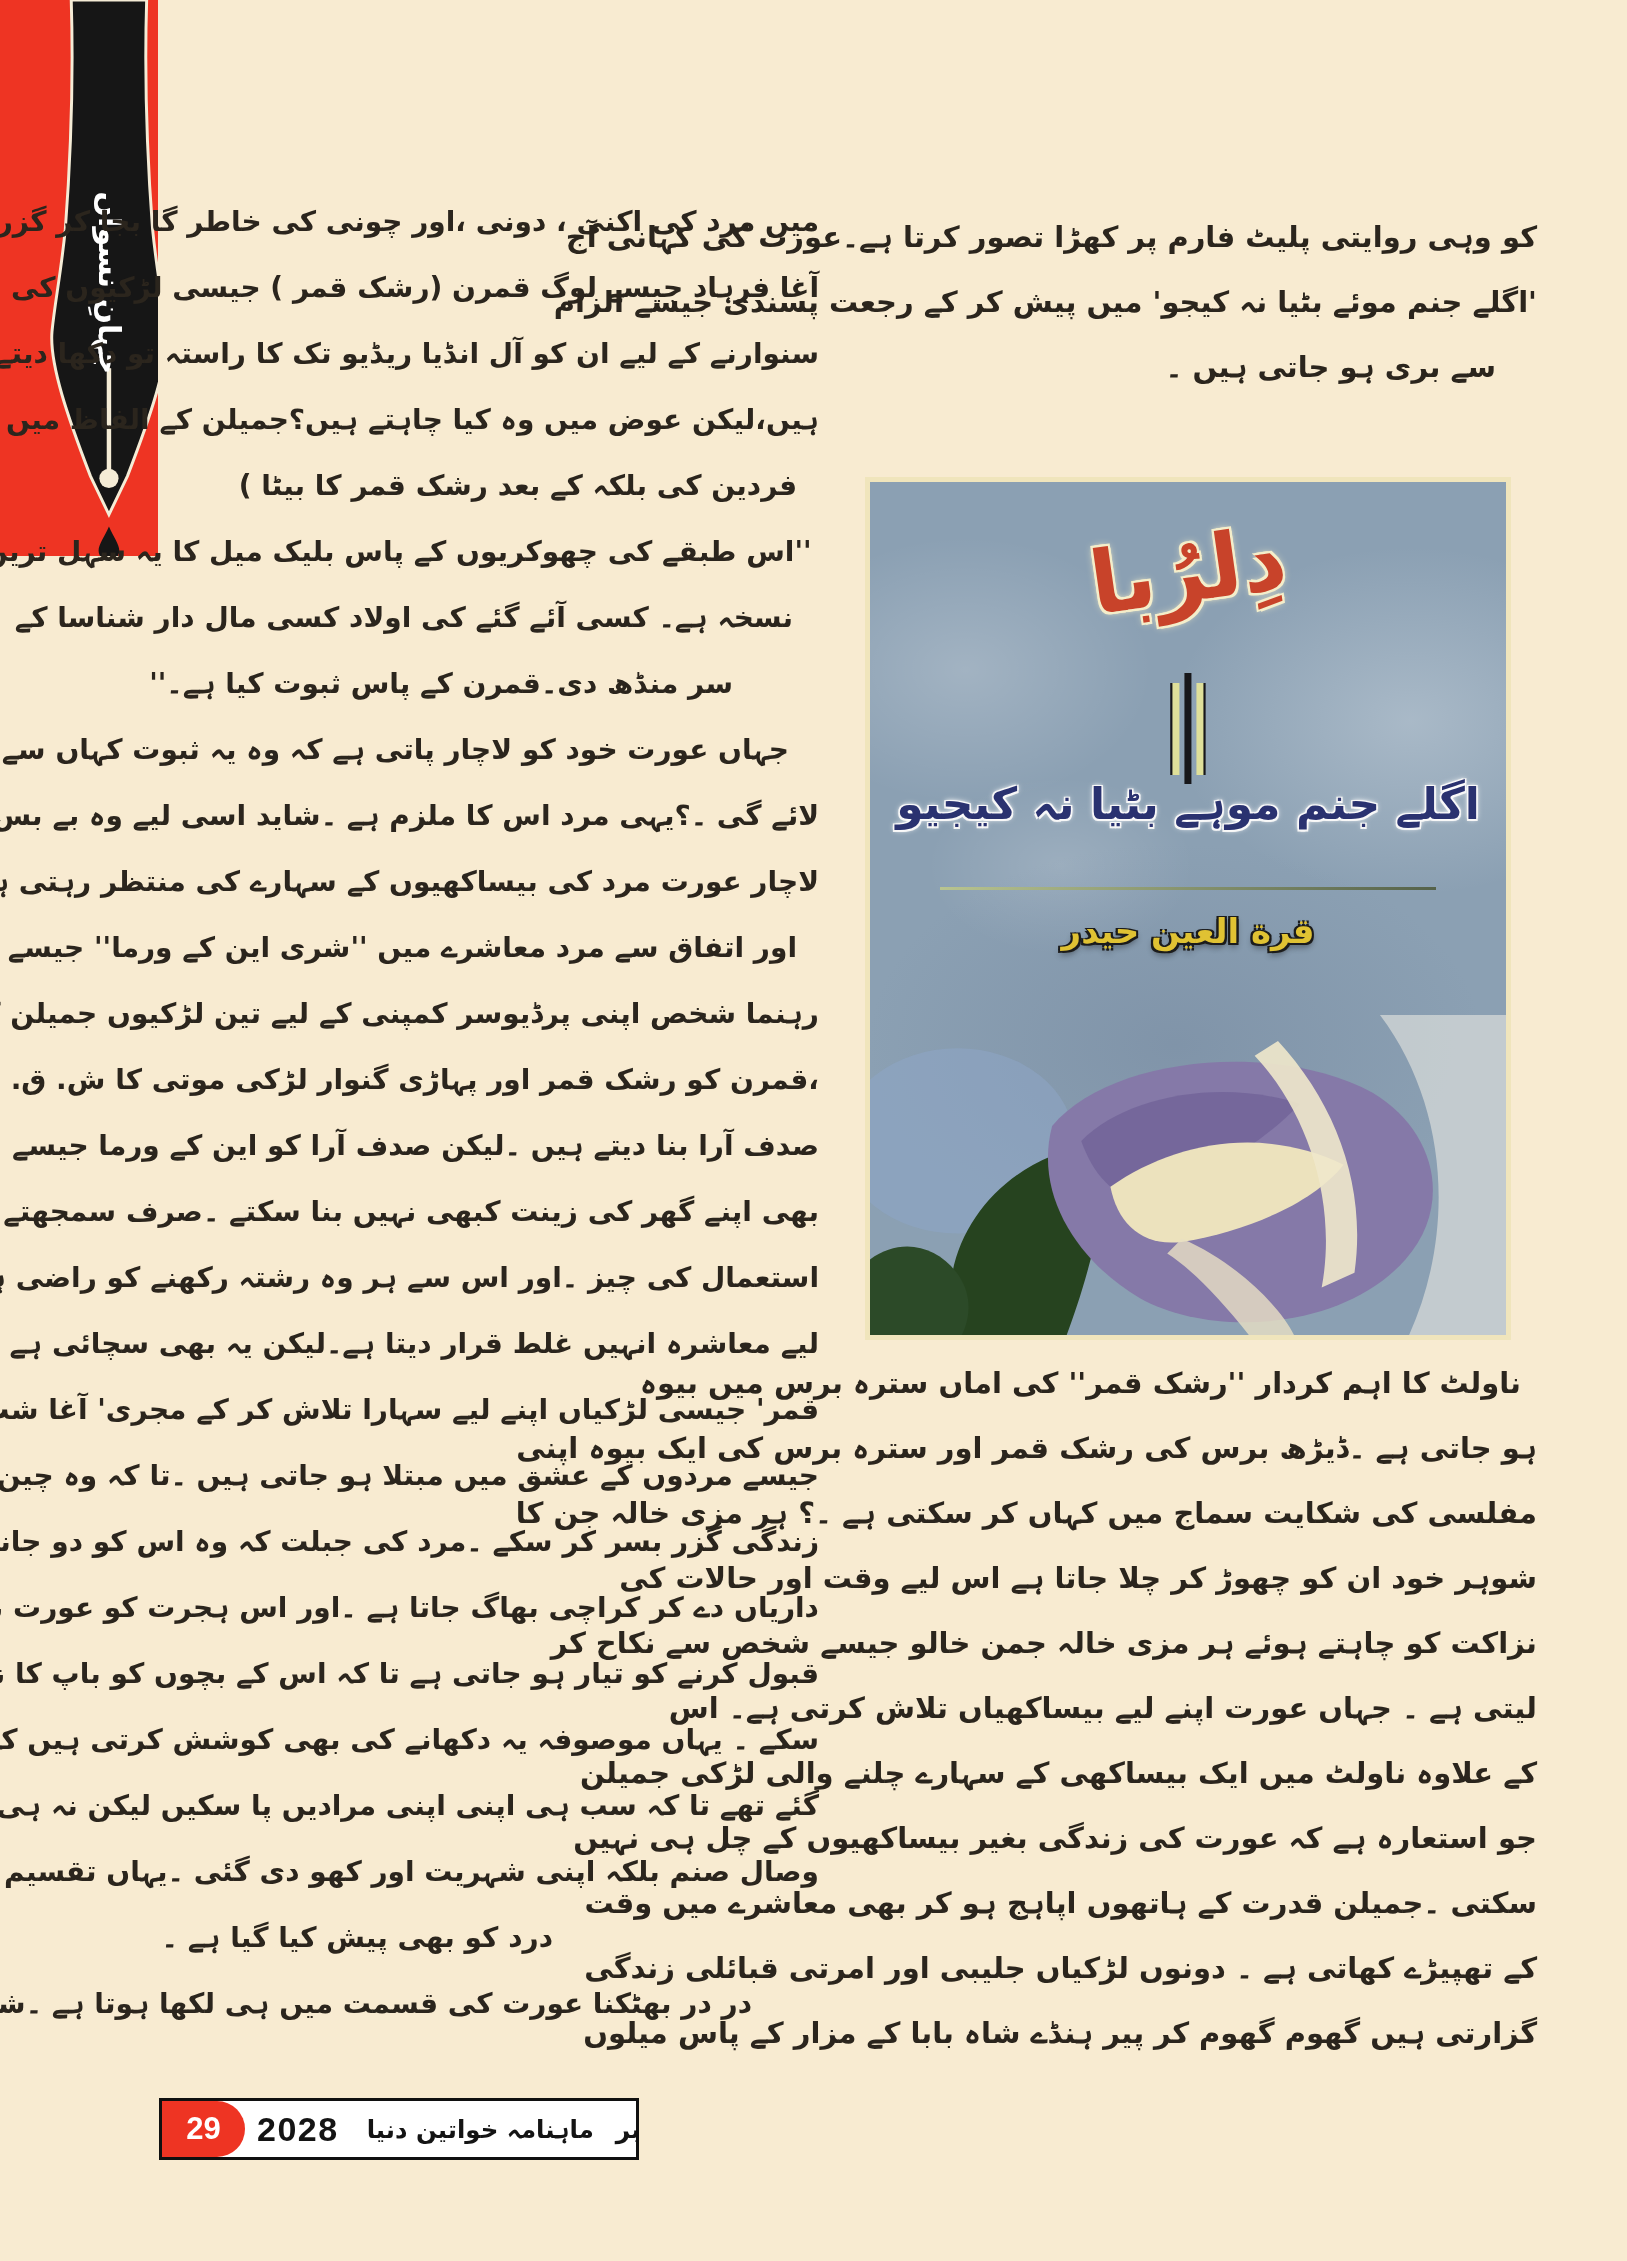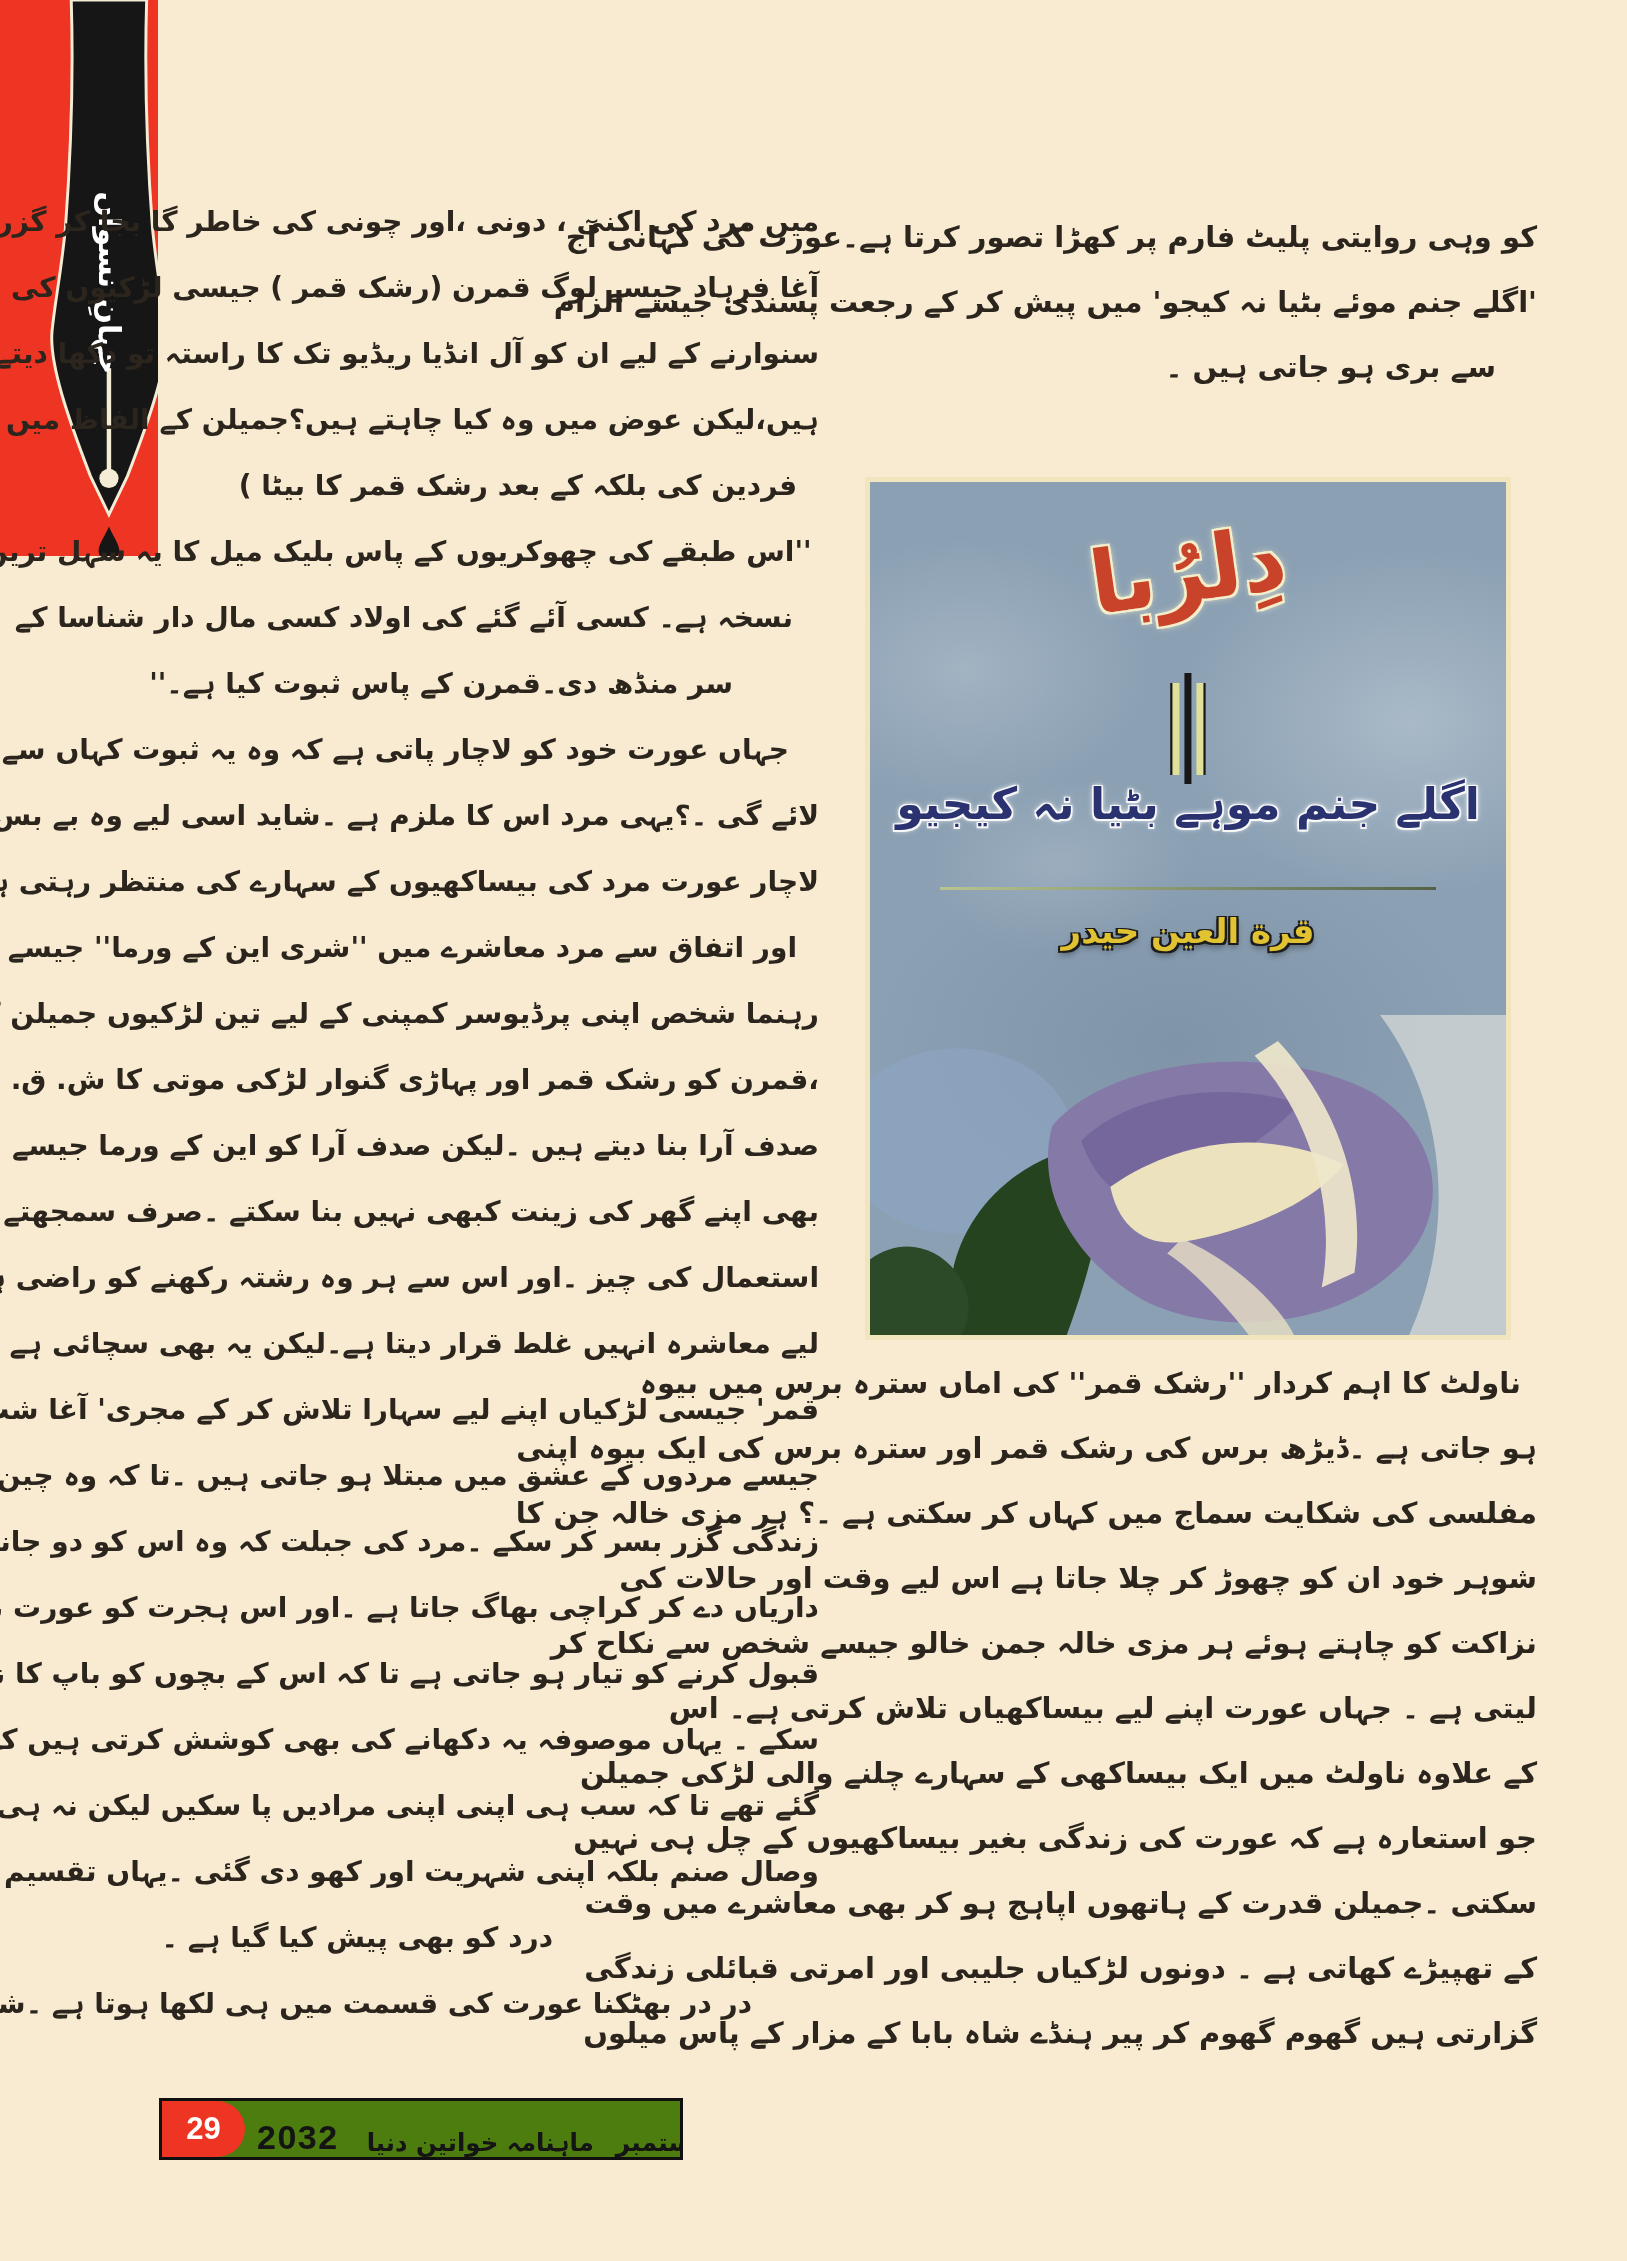--- a/index.html
+++ b/index.html
@@ -37,22 +37,22 @@
   .cover-subtitle{position:absolute;top:296px;left:0;width:100%;text-align:center;direction:rtl;white-space:nowrap;
       font-size:44px;font-weight:bold;color:var(--cover_subtitle,#2a3270);
       text-shadow:0 0 3.7px #ffffff,0 0 6.7px #ffffff,1.5px 1.5px 0 #f2f2f2,-1.5px -1.5px 0 #f2f2f2,1.5px -1.5px 0 #f2f2f2,-1.5px 1.5px 0 #f2f2f2;}
   .cover-rule{position:absolute;top:405px;left:11%;width:78%;height:3px;
       background:linear-gradient(to right,#b8c490,#55624a);}
   .cover-author{position:absolute;top:429px;left:0;width:100%;text-align:center;direction:rtl;
       font-size:34px;font-weight:bold;color:var(--cover_author,#e0c233);
       text-shadow:-2.2px -1.5px 0 #1c1c1c,2.2px -1.5px 0 #1c1c1c,-2.2px 2.2px 0 #1c1c1c,2.2px 2.2px 0 #1c1c1c,0 4.4px 6px rgba(0,0,0,.45);}
   .cover-flower{position:absolute;left:0;bottom:0;width:100%;height:320px;display:block;}
   
-  .footer{position:absolute;left:159px;top:2098px;width:524px;height:62px;background:#4d7c0f;
-      border:3.7px solid #101010;box-sizing:border-box;display:flex;align-items:flex-end;overflow:hidden;}
+  .footer{position:absolute;left:159px;top:2098px;width:480px;height:62px;background:#ffffff;
+      border:3.7px solid #101010;box-sizing:border-box;display:flex;align-items:center;overflow:hidden;}
   .f-page{flex:0 0 83px;height:100%;background:var(--red,#ee3423);color:#fff;
       font-family:"Liberation Sans",sans-serif;font-weight:bold;font-size:31px;
       display:flex;align-items:center;justify-content:center;border-radius:0 31px 31px 0;}
   .f-year{margin-left:12px;font-family:"Liberation Sans",sans-serif;font-weight:bold;font-size:34px;color:#141414;letter-spacing:1.5px;}
   .f-mag{margin-left:28px;direction:rtl;font-size:24.4px;font-weight:bold;color:#141414;white-space:nowrap;}
   .f-month{margin-left:22px;direction:rtl;font-size:25px;font-weight:bold;color:#141414;}
 </style>
 </head>
 <body>
 
@@ -137,20 +137,20 @@
       <div class="tline">لیتی ہے ۔ جہاں عورت اپنے لیے بیساکھیاں تلاش کرتی ہے۔ اس</div>
       <div class="tline">کے علاوہ ناولٹ میں ایک بیساکھی کے سہارے چلنے والی لڑکی جمیلن</div>
       <div class="tline">جو استعارہ ہے کہ عورت کی زندگی بغیر بیساکھیوں کے چل ہی نہیں</div>
       <div class="tline">سکتی ۔جمیلن قدرت کے ہاتھوں اپاہج ہو کر بھی معاشرے میں وقت</div>
       <div class="tline">کے تھپیڑے کھاتی ہے ۔ دونوں لڑکیاں جلیبی اور امرتی قبائلی زندگی</div>
       <div class="tline">گزارتی ہیں گھوم گھوم کر پیر ہنڈے شاہ بابا کے مزار کے پاس میلوں</div>
   </div>
 
   <div class="footer">
     <div class="f-page">29</div>
-    <div class="f-year">2032</div>
+    <div class="f-year">2028</div>
     <div class="f-mag">ماہنامہ خواتین دنیا</div>
     <div class="f-month">ستمبر</div>
 
   </div>
 
 </div>
 
 
 </body></html>

